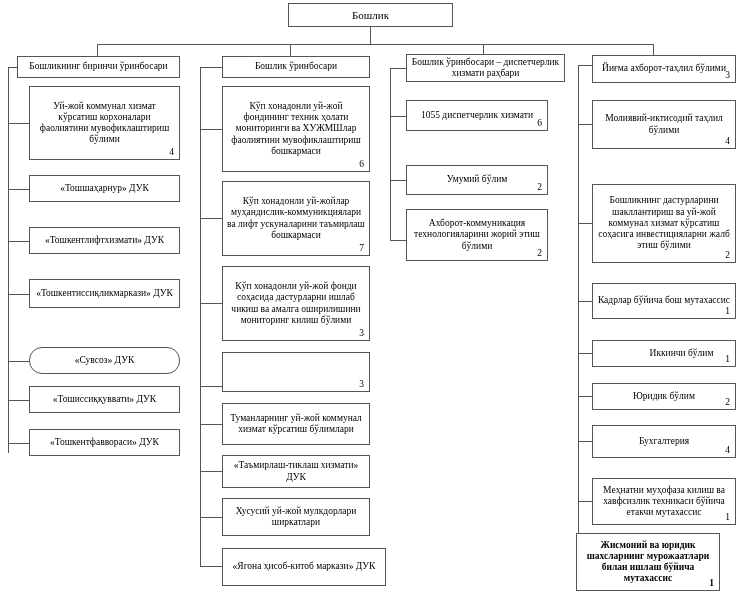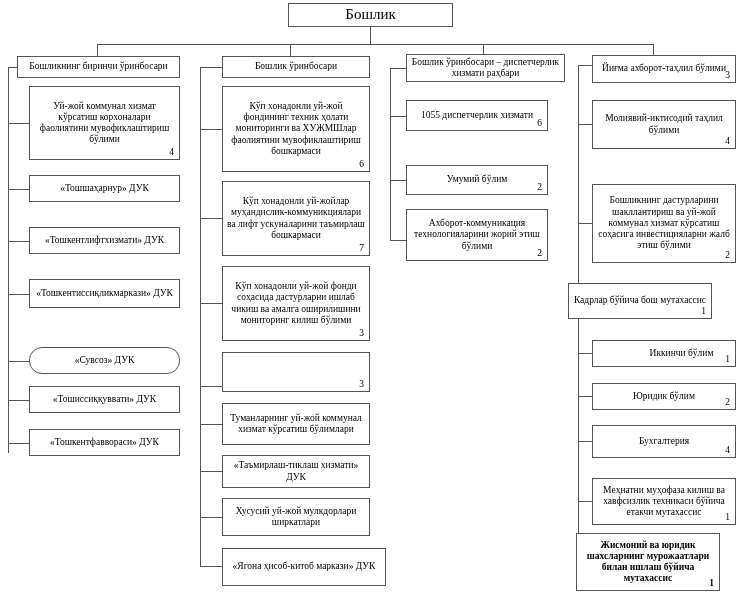--- a/index.html
+++ b/index.html
@@ -38,21 +38,21 @@
   }
   .node .count {
     position: absolute;
     right: 5px;
     bottom: 2px;
     font-size: 9.5px;
     line-height: 1;
   }
   .node.has-count { }
   .node.root {
-    font-size: 15px;
+    font-size: 11px;
   }
   .node.level2 {
     font-size: 9.5px;
   }
   
   .hline {
     position: absolute;
     height: 0;
     border-top: 1px solid #555555;
     z-index: 1;
@@ -213,21 +213,21 @@
     <span class="count">4</span>
   </div>
   <div class="hline" style="left:578px; top:124px; width:15px;"></div>
 
   <div class="node has-count" style="left:592px; top:184px; width:144px; height:79px;">
     <span class="label">Бошликнинг дастурларини шакллантириш ва уй-жой коммунал хизмат кўрсатиш соҳасига инвестицияларни жалб этиш бўлими</span>
     <span class="count">2</span>
   </div>
   <div class="hline" style="left:578px; top:223px; width:15px;"></div>
 
-  <div class="node has-count" style="left:568px; top:283px; width:144px; height:36px;">
+  <div class="node has-count" style="left:592px; top:283px; width:144px; height:36px;">
     <span class="label">Кадрлар бўйича бош мутахассис</span>
     <span class="count">1</span>
   </div>
   <div class="hline" style="left:578px; top:301px; width:15px;"></div>
 
   <div class="node has-count" style="left:592px; top:340px; width:144px; height:27px;padding-left:38px;">
     <span class="label">Иккинчи бўлим</span>
     <span class="count">1</span>
   </div>
   <div class="hline" style="left:578px; top:353px; width:15px;"></div>

